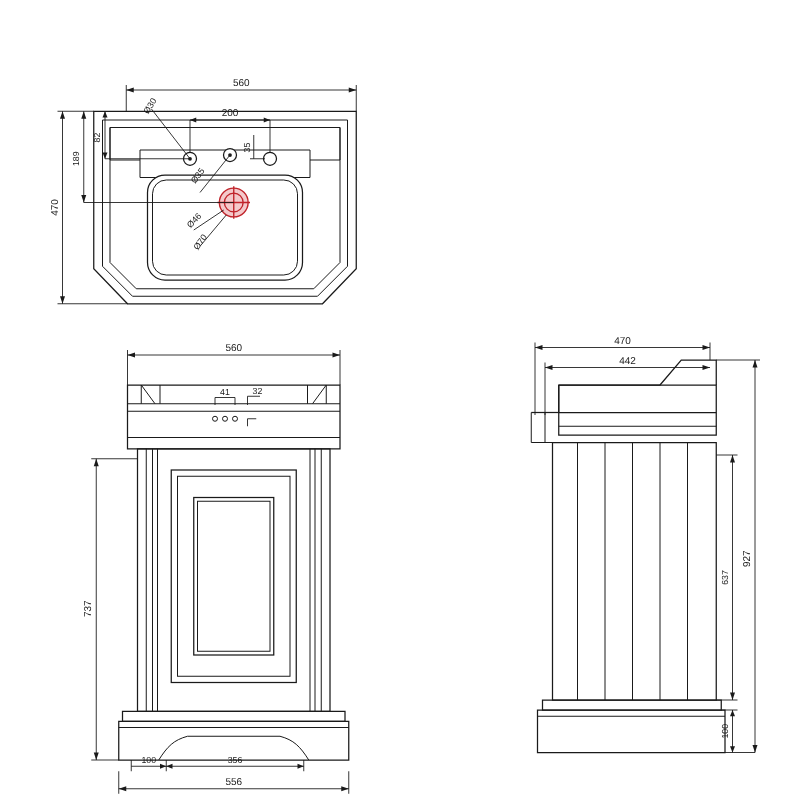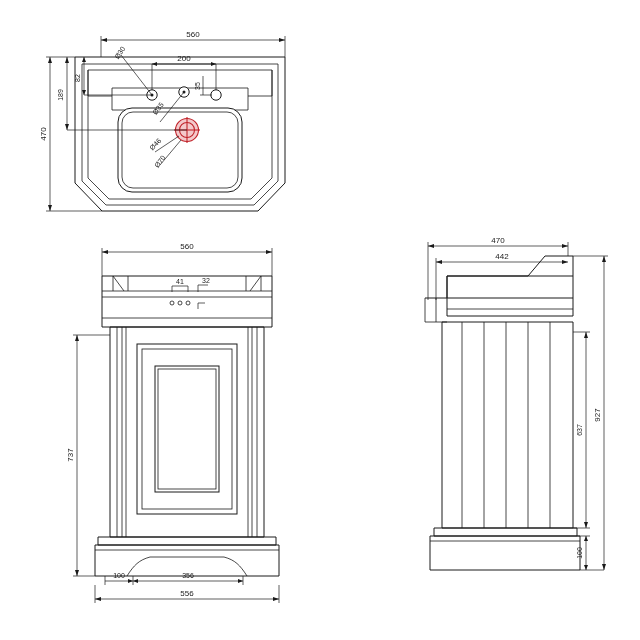--- a/index.html
+++ b/index.html
@@ -1,21 +1,21 @@
 <!DOCTYPE html>
 <html><head>
 <meta charset="utf-8">
 <style>
   html,body{margin:0;padding:0;background:#ffffff;}
   body{
     width:640px;height:640px;overflow:hidden;
     font-family:"Liberation Sans", sans-serif;
     color:#1a1a1a;
   }
-  #sheet{position:relative;width:640px;height:454px;background:#fff;}
+  #sheet{position:relative;width:640px;height:454px;background:#fff;margin-top:32px;}
   svg{display:block;}
   .ln{stroke:#1a1a1a;fill:none;stroke-width:1;}
   .ln-thin{stroke:#1a1a1a;fill:none;stroke-width:0.8;}
   .ln-dim{stroke:#1a1a1a;fill:none;stroke-width:0.7;}
   .ln-red{stroke:#c0232a;fill:none;stroke-width:1.1;}
   .fill-red{fill:#f4c9cb;stroke:#c0232a;stroke-width:1.1;}
   .fill-w{fill:#ffffff;}
   .txt{font-family:"Liberation Sans", sans-serif;font-size:8px;fill:#1a1a1a;}
   .txt-s{font-family:"Liberation Sans", sans-serif;font-size:7px;fill:#1a1a1a;}
 </style>

